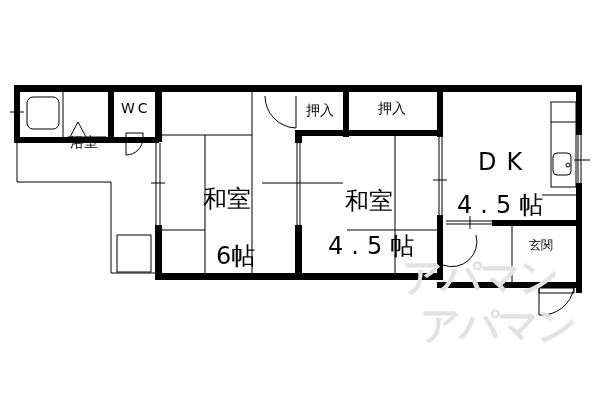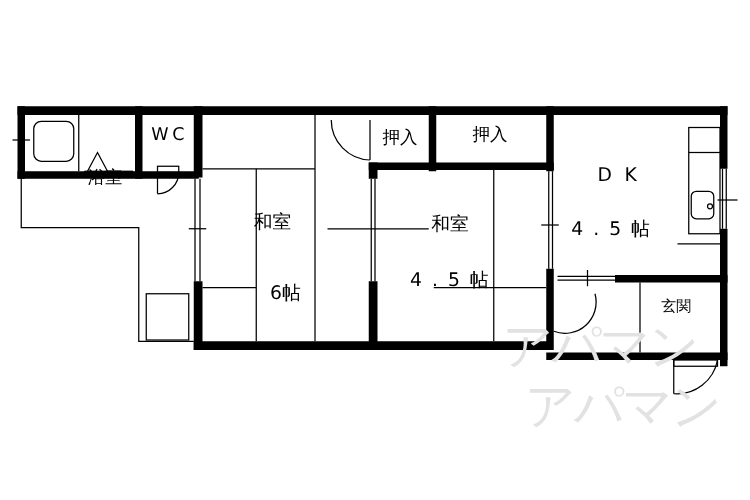--- a/index.html
+++ b/index.html
@@ -1,21 +1,21 @@
 <!DOCTYPE html>
 <html><head>
 <meta charset="utf-8">
 <style>
   html,body{margin:0;padding:0;background:#fff;}
   body{width:600px;height:400px;position:relative;overflow:hidden;font-family:"DejaVu Sans",sans-serif;}
   #plan{position:absolute;left:0;top:0;}
   .lbl{position:absolute;color:#000;white-space:nowrap;line-height:1;}
   .small{font-size:14px;}
-  .big{font-size:15px;}
-  .wm{position:absolute;color:#e2e2e2;font-weight:normal;font-size:40px;letter-spacing:-2px;line-height:1;text-align:right;}
+  .big{font-size:24px;margin-top:17px;}
+  .wm{position:absolute;color:#e2e2e2;font-weight:bold;font-size:40px;letter-spacing:-2px;line-height:1;text-align:right;}
 </style>
 </head>
 <body>
 
 <svg id="plan" width="600" height="400" viewBox="0 0 600 400">
 
   <g></g>
 
   <g fill="#000">
 

